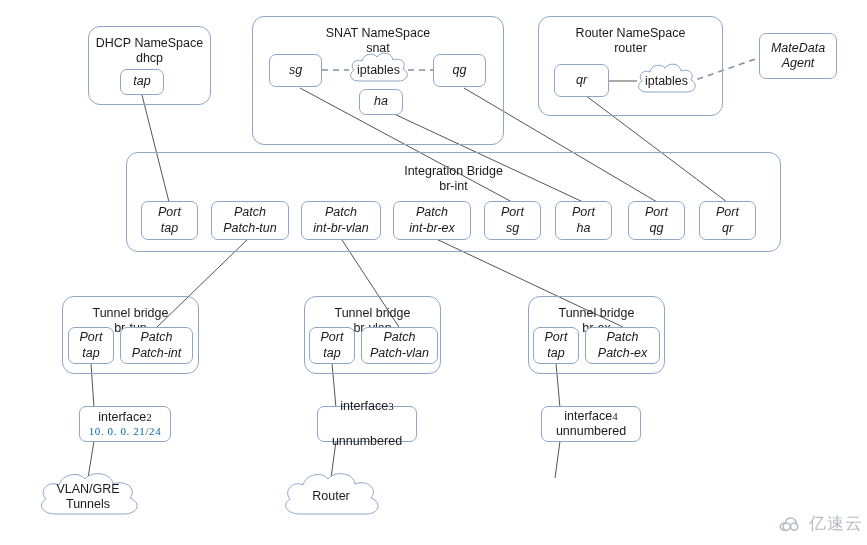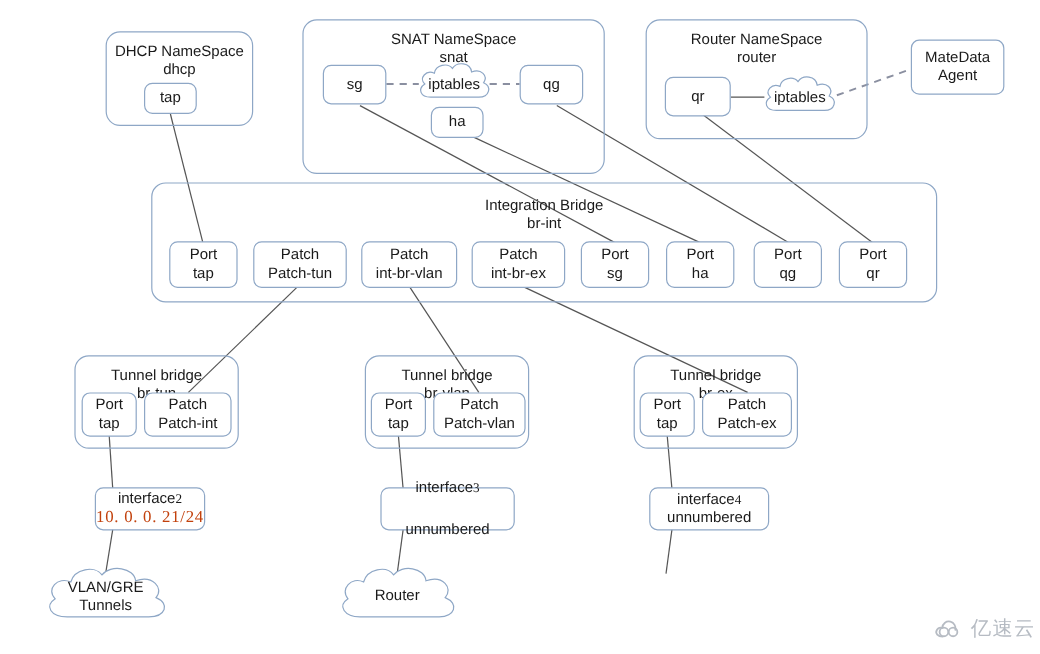--- a/index.html
+++ b/index.html
@@ -48,27 +48,28 @@
   }
   .group > .grp-title {
     font-size: 12.5px;
   }
   .group > .grp-sub {
     font-size: 12.5px;
   }
   .leaf {
     border-radius: 7px;
     font-size: 12.5px;
+    font-style: italic;
   }
   .iface { border-radius: 7px; font-size: 12.5px; margin-left: 31px; }
   .iface .ipaddr {
     font-family: "Liberation Serif", serif;
-    font-size: 14px;
+    font-size: 11px;
     letter-spacing: 0.6px;
-    color: #c2410c;
+    color: #0369a1;
   }
   .iface .ifnum {
     font-family: "Liberation Serif", serif;
     font-size: 11px;
   }
   .cloud {
     position: absolute;
     z-index: 2;
   }
   .cloud svg { display: block; overflow: visible; }
@@ -274,21 +275,21 @@
     <div class="grp-sub">br-vlan</div>
   </div>
   <div class="node leaf" style="left:309px; top:327px; width:46px; height:37px;">
     <span>Port</span>
     <span>tap</span>
   </div>
   <div class="node leaf" style="left:361px; top:327px; width:77px; height:37px;">
     <span>Patch</span>
     <span>Patch-vlan</span>
   </div>
-  <div class="node iface" style="left:286px; top:406px; width:112px; height:36px;gap:20px;">
+  <div class="node iface" style="left:286px; top:406px; width:100px; height:36px;gap:20px;">
     <div>
       <span>interface</span><span class="ifnum">3</span>
     </div>
     <div>unnumbered</div>
   </div>
   <div class="cloud" style="left:277px; top:470px; width:108px; height:53px;">
     <svg viewBox="0 0 108 53" width="108" height="53">
       <path d="M23 44 C10 44 4 35 13 29 C6 21 16 10 26 15 C29 4 45 1 51 9
                C58 0 77 3 78 14 C92 9 101 20 94 28 C106 33 102 44 89 44 Z" fill="#ffffff" stroke="#8ea7c6" stroke-width="1"></path>
     </svg>

